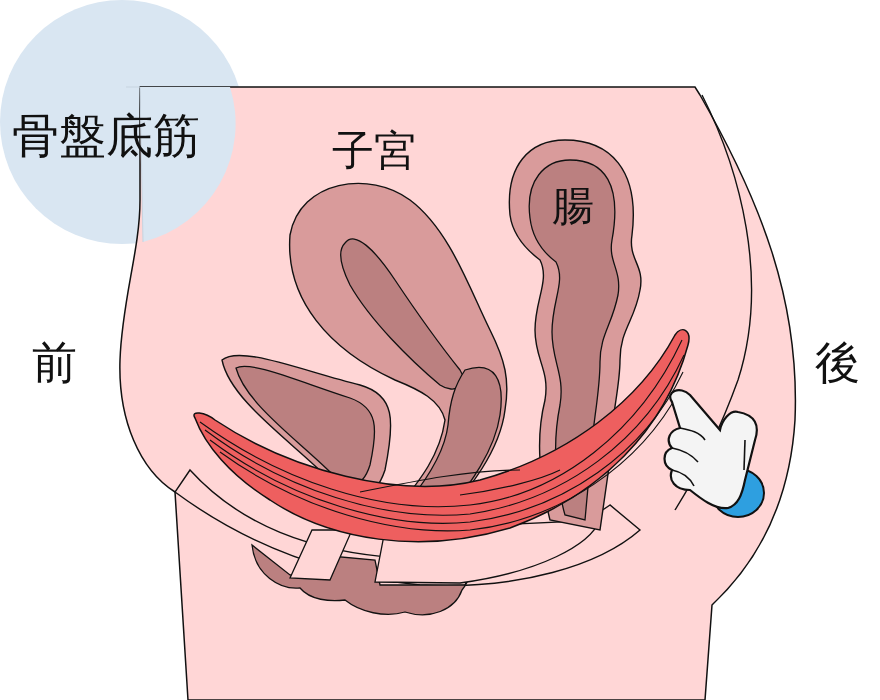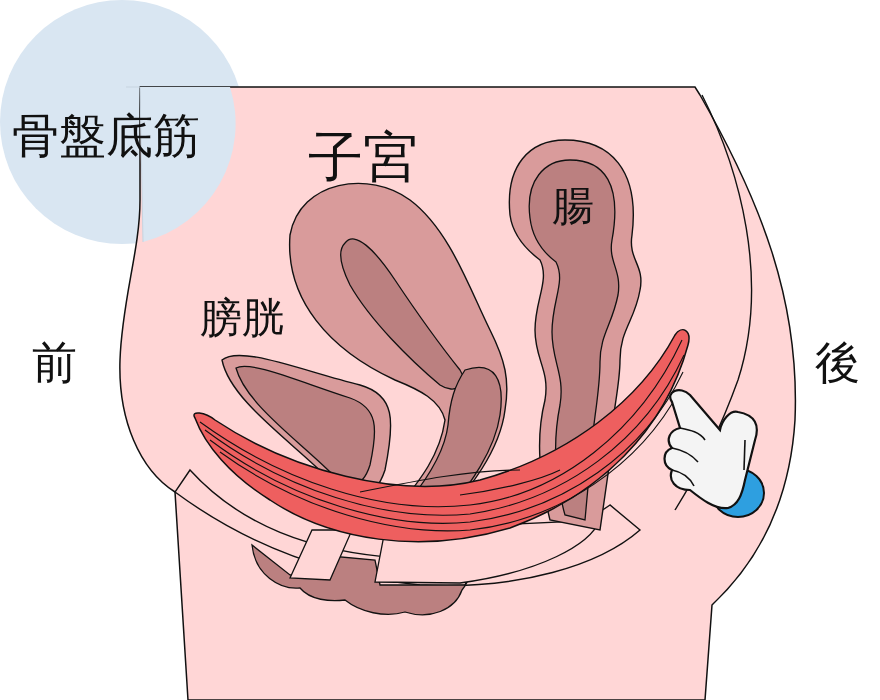--- a/index.html
+++ b/index.html
@@ -77,18 +77,17 @@
                L745,480 C742,495 738,505 728,508 C715,510 700,498 690,490 C675,490 668,480 672,470
                C662,465 662,452 672,448 C665,440 670,430 680,428 Z" fill="#f4f4f4" stroke="#111" stroke-width="2.2"></path>
       <path d="M745,440 L744,470" fill="none" stroke="#111" stroke-width="1.6"></path>
       <path d="M680,428 C690,430 700,432 705,440" fill="none" stroke="#111" stroke-width="1.6"></path>
       <path d="M672,448 C683,450 692,455 698,462" fill="none" stroke="#111" stroke-width="1.6"></path>
       <path d="M672,470 C682,472 690,478 694,486" fill="none" stroke="#111" stroke-width="1.6"></path>
     </g>
   </svg>
 
   <div class="label" style="left:12px;top:96px;font-size:47px;margin-top:16px;">骨盤底筋</div>
-  <div class="label" style="left:308px;top:130px;font-size:55px;">子宮</div>
+  <div class="label" style="left:332px;top:130px;font-size:42px;">子宮</div>
   <div class="label" style="left:552px;top:185px;font-size:42px;">腸</div>
-  <div class="label" style="left:200px;top:297px;font-size:42px;">膀胱</div>
   <div class="label" style="left:32px;top:340px;font-size:45px;">前</div>
   <div class="label" style="left:815px;top:340px;font-size:45px;">後</div>
 </div>
 
 </body></html>

